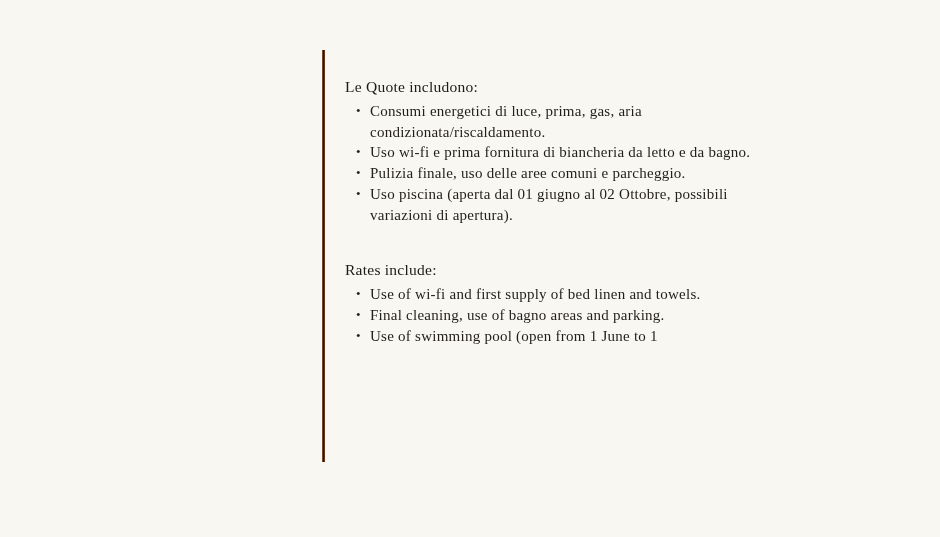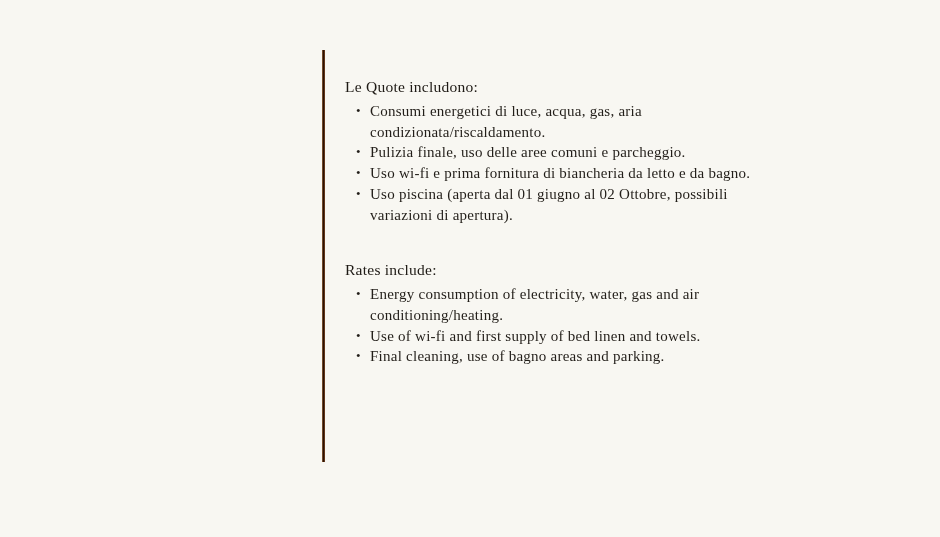--- a/index.html
+++ b/index.html
@@ -68,33 +68,32 @@
 
 <div class="canvas">
 
   <div class="accent-line"></div>
 
   <div class="content-panel">
 
     <div class="section">
       <div class="section-heading heading-italian">Le Quote includono:</div>
       <ul class="bullet-list">
-        <li>Consumi energetici di luce, acqua, gas, aria
+        <li>Consumi energetici di luce, prima, gas, aria
 condizionata/riscaldamento.</li>
+        <li>Uso wi-fi e prima fornitura di biancheria da letto e da bagno.</li>
         <li>Pulizia finale, uso delle aree comuni e parcheggio.</li>
-        <li>Uso wi-fi e prima fornitura di biancheria da letto e da bagno.</li>
         <li>Uso piscina (aperta dal 01 giugno al 02 Ottobre, possibili
 variazioni di apertura).</li>
       </ul>
     </div>
 
     <div class="section">
       <div class="section-heading heading-english">Rates include:</div>
       <ul class="bullet-list">
-        <li>Energy consumption of electricity, water, gas and air
-conditioning/heating.</li>
         <li>Use of wi-fi and first supply of bed linen and towels.</li>
         <li>Final cleaning, use of bagno areas and parking.</li>
+        <li>Use of swimming pool (open from 1 June to 1</li>
       </ul>
     </div>
 
   </div>
 </div>
 
 </body></html>

